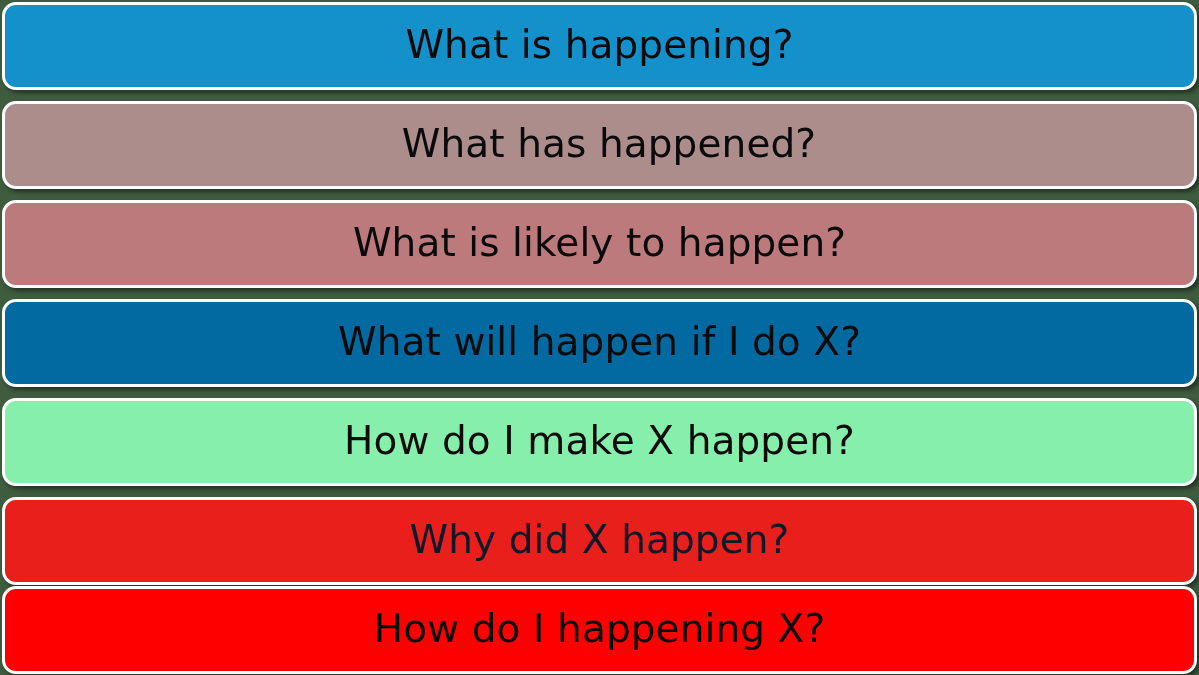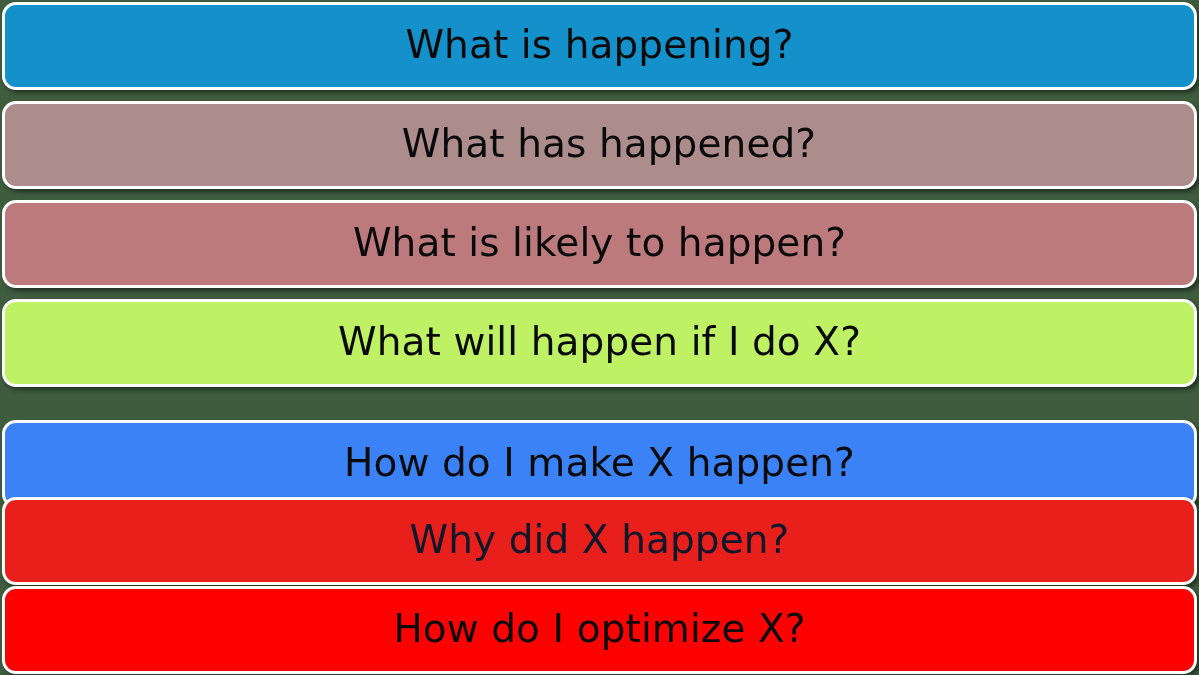--- a/index.html
+++ b/index.html
@@ -67,29 +67,29 @@
   </div>
 
   <div class="bar bar-1" style="background-color: rgb(173, 140, 140); border-color: rgb(255, 255, 255);">
     <span class="bar-label" style="color: rgb(10, 10, 10); margin-left: 19px;">What has happened?</span>
   </div>
 
   <div class="bar bar-2" style="background-color: rgb(189, 122, 125); border-color: rgb(255, 255, 255);">
     <span class="bar-label" style="color: rgb(10, 10, 10); text-align: right;">What is likely to happen?</span>
   </div>
 
-  <div class="bar bar-3" style="background-color: #bef264; border-color: rgb(255, 255, 255);">
+  <div class="bar bar-3" style="background-color: #0369a1; border-color: rgb(255, 255, 255);">
     <span class="bar-label" style="color: rgb(10, 10, 10);">What will happen if I do X?</span>
   </div>
 
-  <div class="bar bar-4" style="background-color: #3b82f6; border-color: rgb(255, 255, 255); margin-top: 22px;">
+  <div class="bar bar-4" style="background-color: #86efac; border-color: rgb(255, 255, 255);">
     <span class="bar-label" style="color: rgb(10, 10, 10);">How do I make X happen?</span>
   </div>
 
   <div class="bar bar-5" style="background-color: rgb(233, 31, 28); border-color: rgb(255, 255, 255);">
     <span class="bar-label" style="color: #0f172a;">Why did X happen?</span>
   </div>
 
   <div class="bar bar-6" style="background-color: rgb(254, 0, 0); border-color: rgb(255, 255, 255);">
-    <span class="bar-label" style="color: rgb(10, 10, 10);">How do I optimize X?</span>
+    <span class="bar-label" style="color: rgb(10, 10, 10);">How do I happening X?</span>
   </div>
 
 </div>
 
 </body></html>

